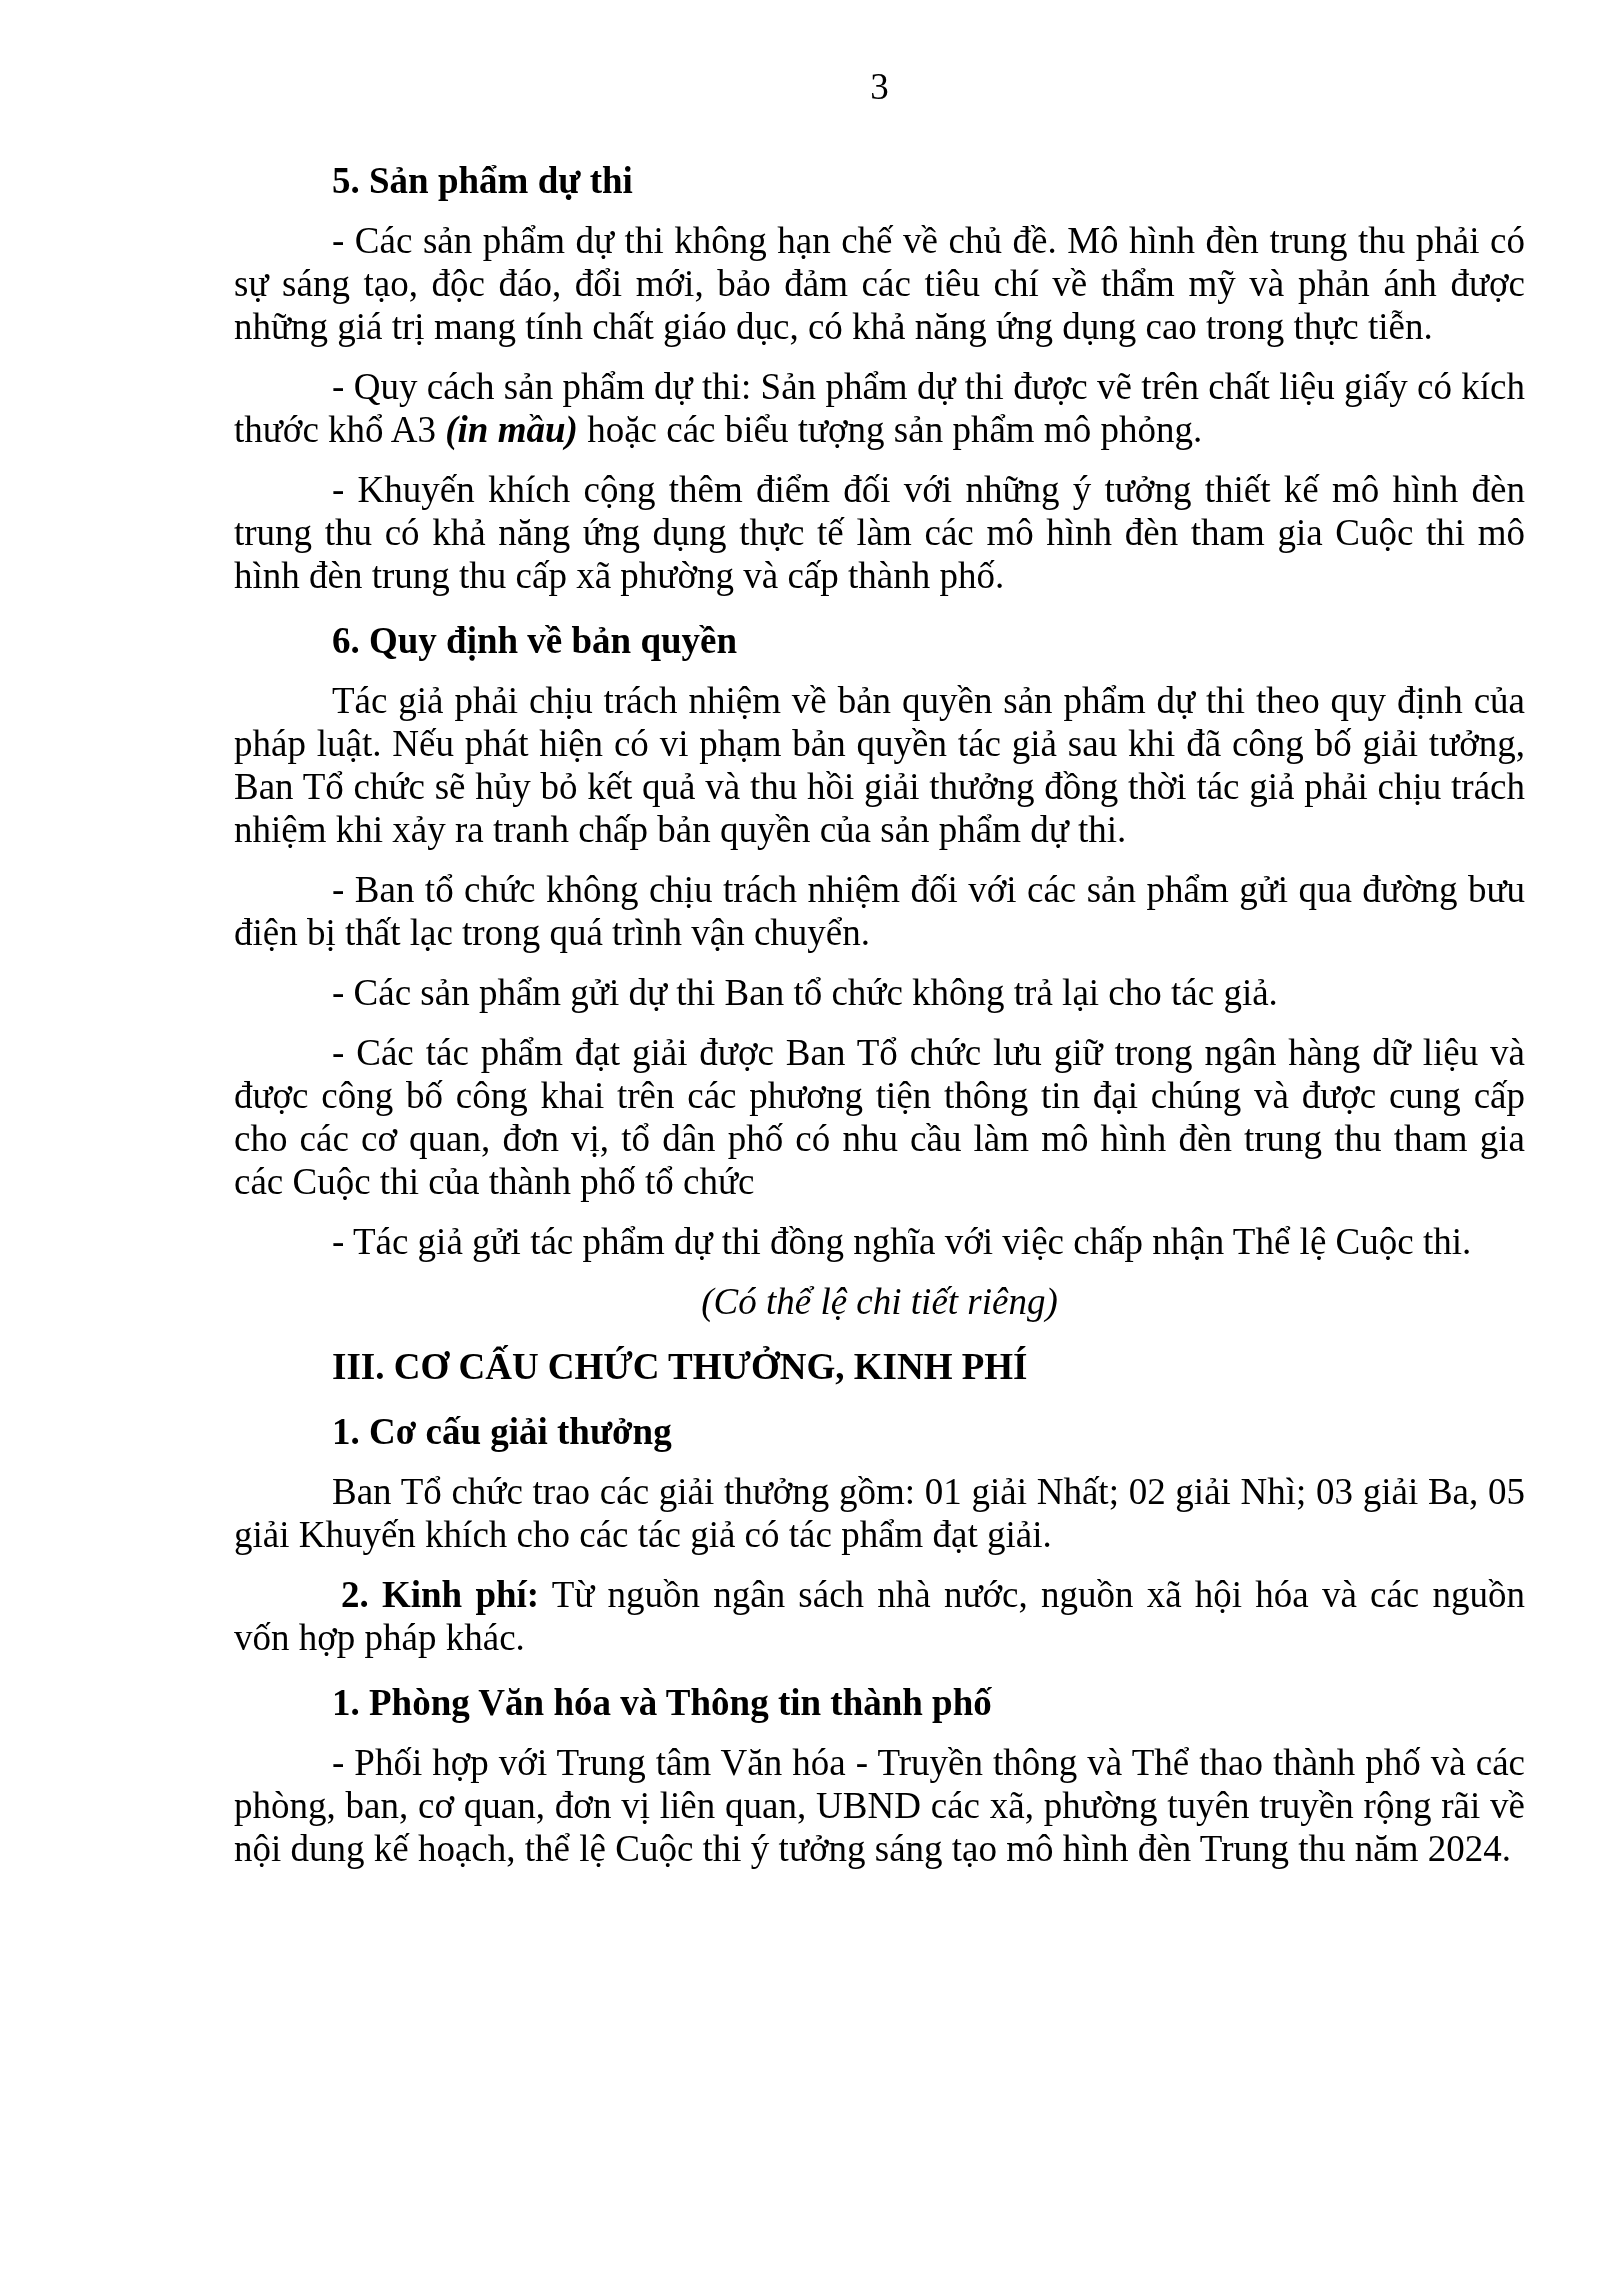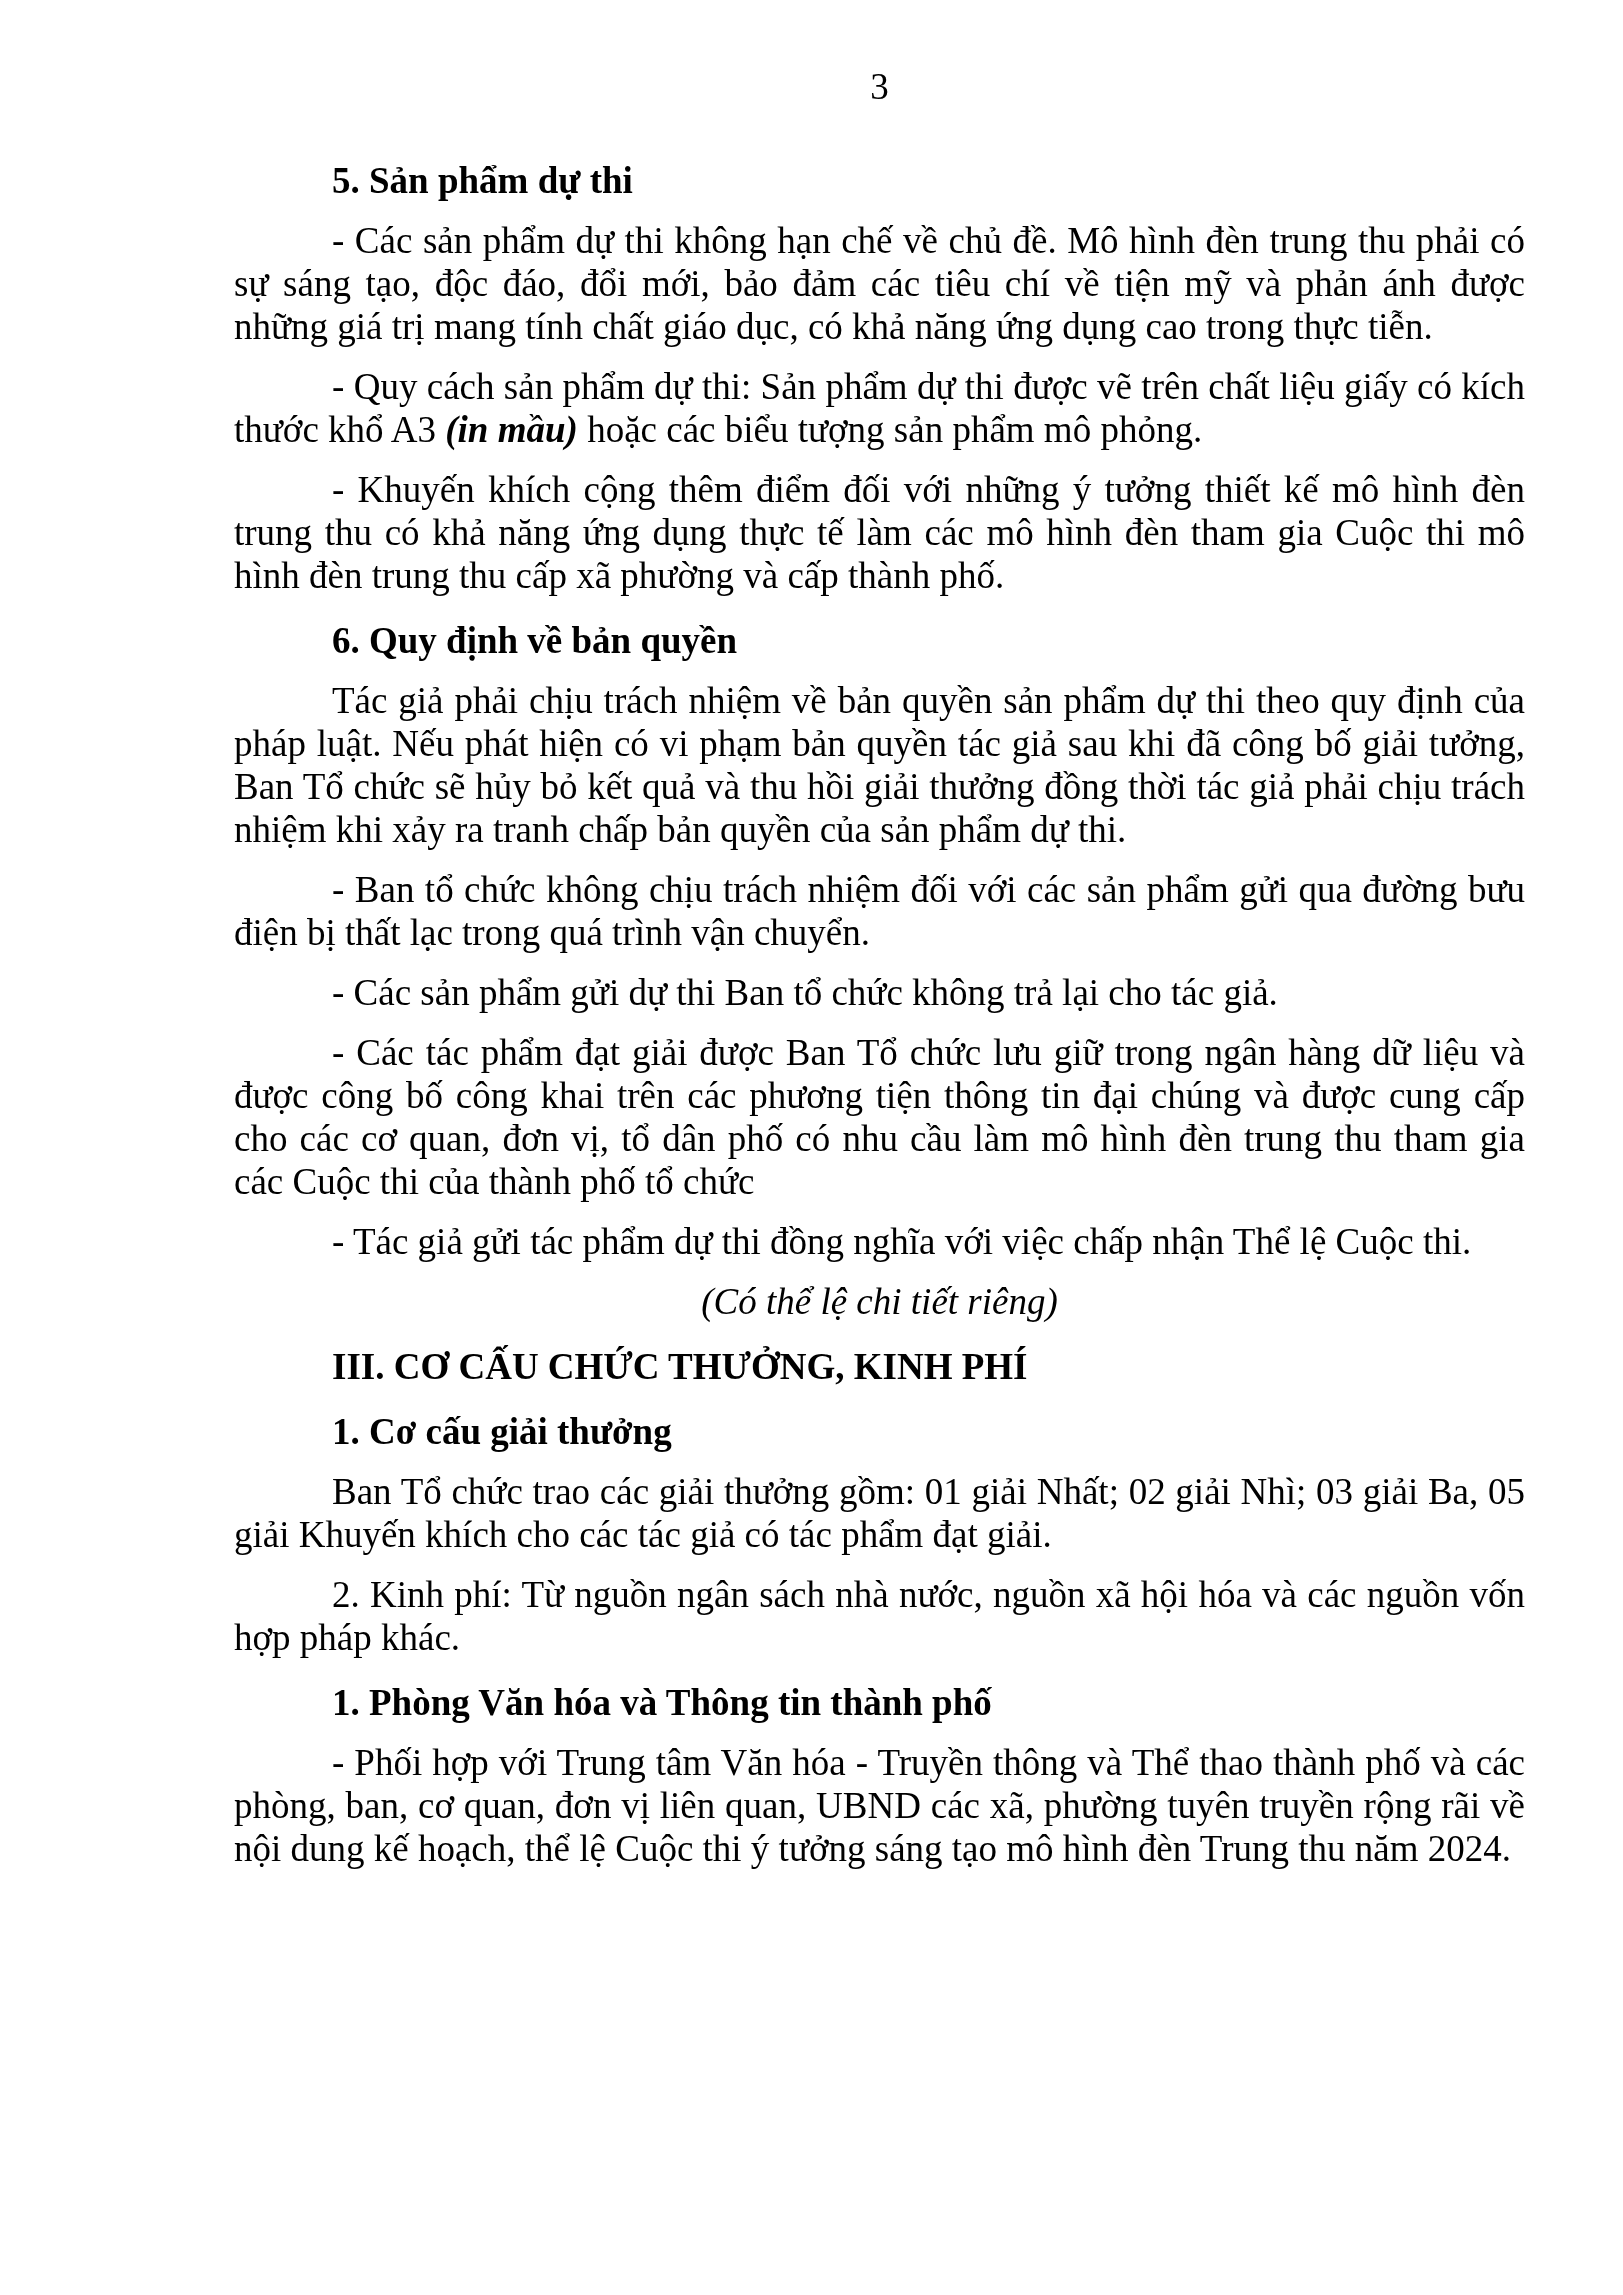--- a/index.html
+++ b/index.html
@@ -40,33 +40,34 @@
     font-style: italic;
     text-indent: 0;
     margin: 17px 0;
   }
   .bi {
     font-weight: bold;
     font-style: italic;
     margin-top: 14px;
   }
   .inline-bold {
-    font-weight: normal;
+    font-weight: bold;
+    margin-left: 9px;
   }
 </style>
 </head>
 <body>
 
 <div class="page">
 
   <div class="page-number">3</div>
 
   <p class="head">5. Sản phẩm dự thi</p>
 
-  <p class="para">- Các sản phẩm dự thi không hạn chế về chủ đề. Mô hình đèn trung thu phải có sự sáng tạo, độc đáo, đổi mới, bảo đảm các tiêu chí về tiện mỹ và phản ánh được những giá trị mang tính chất giáo dục, có khả năng ứng dụng cao trong thực tiễn.</p>
+  <p class="para">- Các sản phẩm dự thi không hạn chế về chủ đề. Mô hình đèn trung thu phải có sự sáng tạo, độc đáo, đổi mới, bảo đảm các tiêu chí về thẩm mỹ và phản ánh được những giá trị mang tính chất giáo dục, có khả năng ứng dụng cao trong thực tiễn.</p>
 
 
   <p class="para"><span>- Quy cách sản phẩm dự thi: Sản phẩm dự thi được vẽ trên chất liệu giấy có kích thước khổ A3 </span><span class="bi">(in mầu)</span><span> hoặc các biểu tượng sản phẩm mô phỏng.</span></p>
 
   <p class="para">- Khuyến khích cộng thêm điểm đối với những ý tưởng thiết kế mô hình đèn trung thu có khả năng ứng dụng thực tế làm các mô hình đèn tham gia Cuộc thi mô hình đèn trung thu cấp xã phường và cấp thành phố.</p>
 
   <p class="head">6. Quy định về bản quyền</p>
 
   <p class="para">Tác giả phải chịu trách nhiệm về bản quyền sản phẩm dự thi theo quy định của pháp luật. Nếu phát hiện có vi phạm bản quyền tác giả sau khi đã công bố giải tưởng, Ban Tổ chức sẽ hủy bỏ kết quả và thu hồi giải thưởng đồng thời tác giả phải chịu trách nhiệm khi xảy ra tranh chấp bản quyền của sản phẩm dự thi.</p>
 

